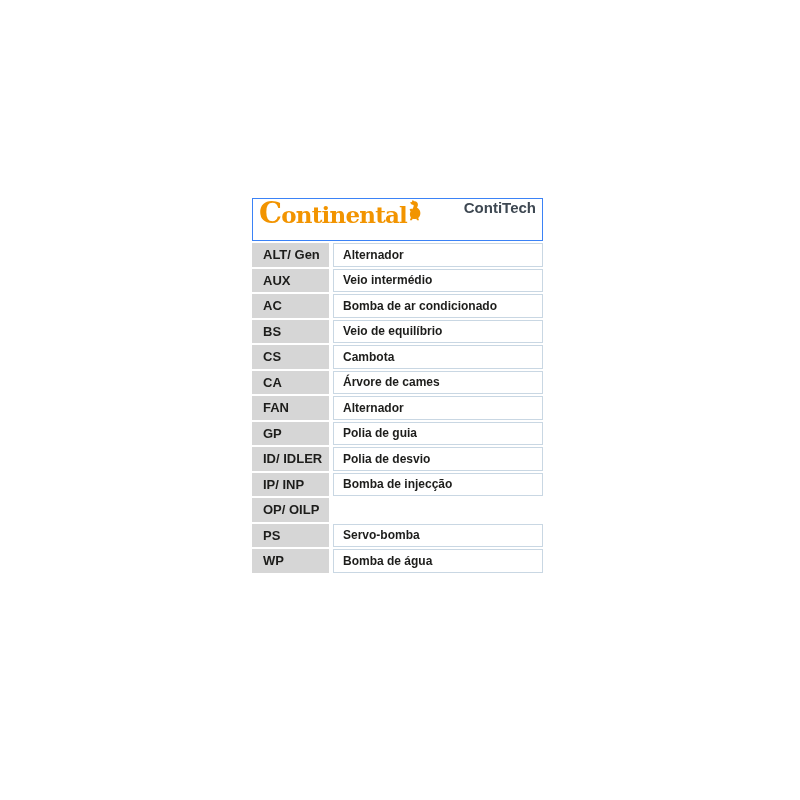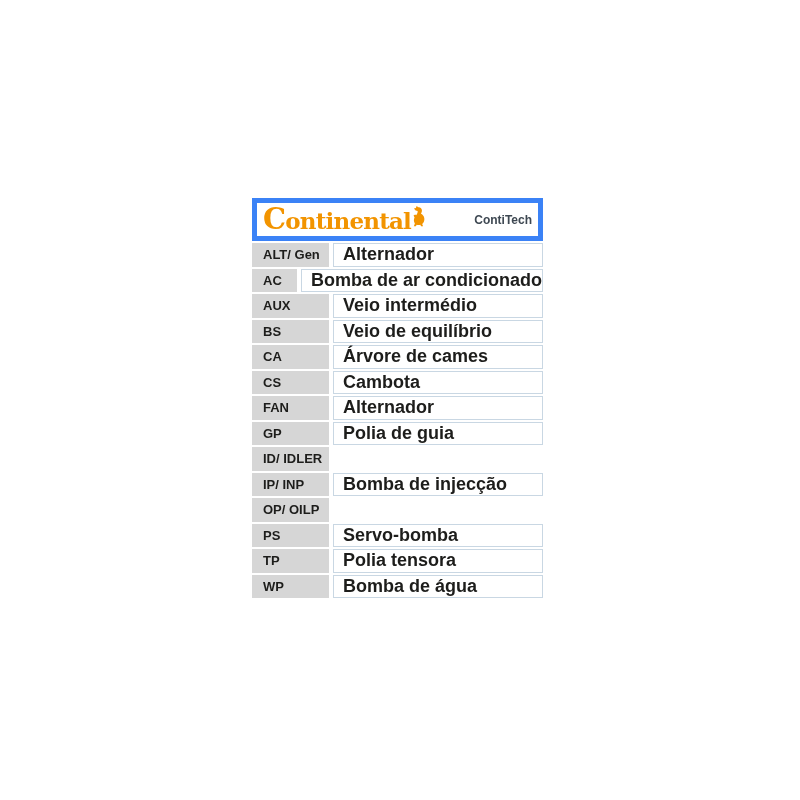--- a/index.html
+++ b/index.html
@@ -12,24 +12,24 @@
   }
   .sheet {
     position: absolute;
     left: 252px;
     top: 198px;
     width: 291px;
   }
   .header {
     box-sizing: border-box;
     height: 43px;
-    border: 5px solid #3b82f6;
+    border: 1px solid #3b82f6;
     background: #ffffff;
     display: flex;
-    align-items: center;
+    align-items: flex-start;
     padding: 0 6px 0 6px;
   }
   .logo {
     display: flex;
     align-items: center;
     color: #F29400;
   }
   .logo-text {
     font-family: "DejaVu Serif", serif;
     font-weight: bold;
@@ -42,21 +42,21 @@
   }
   .horse {
     width: 17px;
     height: 24px;
     margin-left: 1px;
     margin-top: -8px;
   }
   .contitech {
     margin-left: auto;
     font-weight: bold;
-    font-size: 12px;
+    font-size: 15px;
     color: #3E4852;
     letter-spacing: 0px;
   }
   .rows {
     margin-top: 2px;
   }
   .row {
     display: flex;
     height: 23.5px;
     margin-bottom: 2px;
@@ -77,21 +77,21 @@
   .desc-cell {
     box-sizing: border-box;
     flex: 1;
     margin-left: 4px;
     background: #ffffff;
     border: 1px solid #c9d7e3;
     display: flex;
     align-items: center;
     padding-left: 9px;
     font-weight: bold;
-    font-size: 18px;
+    font-size: 12px;
     color: #1d1d1b;
     white-space: nowrap;
   }
 </style>
 </head>
 <body>
 
 <div class="sheet">
 
   <div class="header">
@@ -109,76 +109,73 @@
     <span class="contitech">ContiTech</span>
   </div>
 
   <div class="rows">
     <div class="row">
       <div class="code-cell">ALT/ Gen</div>
       <div class="desc-cell">Alternador</div>
     </div>
 
     <div class="row">
-      <div class="code-cell">AC</div>
-      <div class="desc-cell">Bomba de ar condicionado</div>
+      <div class="code-cell">AUX</div>
+      <div class="desc-cell">Veio intermédio</div>
     </div>
 
     <div class="row">
-      <div class="code-cell">AUX</div>
-      <div class="desc-cell">Veio intermédio</div>
+      <div class="code-cell">AC</div>
+      <div class="desc-cell">Bomba de ar condicionado</div>
     </div>
 
     <div class="row">
       <div class="code-cell">BS</div>
       <div class="desc-cell">Veio de equilíbrio</div>
     </div>
 
     <div class="row">
-      <div class="code-cell">CA</div>
-      <div class="desc-cell">Árvore de cames</div>
+      <div class="code-cell">CS</div>
+      <div class="desc-cell">Cambota</div>
     </div>
 
     <div class="row">
-      <div class="code-cell">CS</div>
-      <div class="desc-cell">Cambota</div>
+      <div class="code-cell">CA</div>
+      <div class="desc-cell">Árvore de cames</div>
     </div>
 
     <div class="row">
       <div class="code-cell">FAN</div>
       <div class="desc-cell">Alternador</div>
     </div>
 
     <div class="row">
       <div class="code-cell">GP</div>
       <div class="desc-cell">Polia de guia</div>
     </div>
 
     <div class="row">
       <div class="code-cell">ID/ IDLER</div>
+      <div class="desc-cell">Polia de desvio</div>
     </div>
 
     <div class="row">
       <div class="code-cell">IP/ INP</div>
       <div class="desc-cell">Bomba de injecção</div>
     </div>
 
     <div class="row">
       <div class="code-cell">OP/ OILP</div>
     </div>
 
     <div class="row">
       <div class="code-cell">PS</div>
       <div class="desc-cell">Servo-bomba</div>
     </div>
 
-    <div class="row">
-      <div class="code-cell">TP</div>
-      <div class="desc-cell">Polia tensora</div>
-    </div>
 
     <div class="row">
       <div class="code-cell">WP</div>
       <div class="desc-cell">Bomba de água</div>
     </div>
   </div>
 
 </div>
 
 </body></html>

